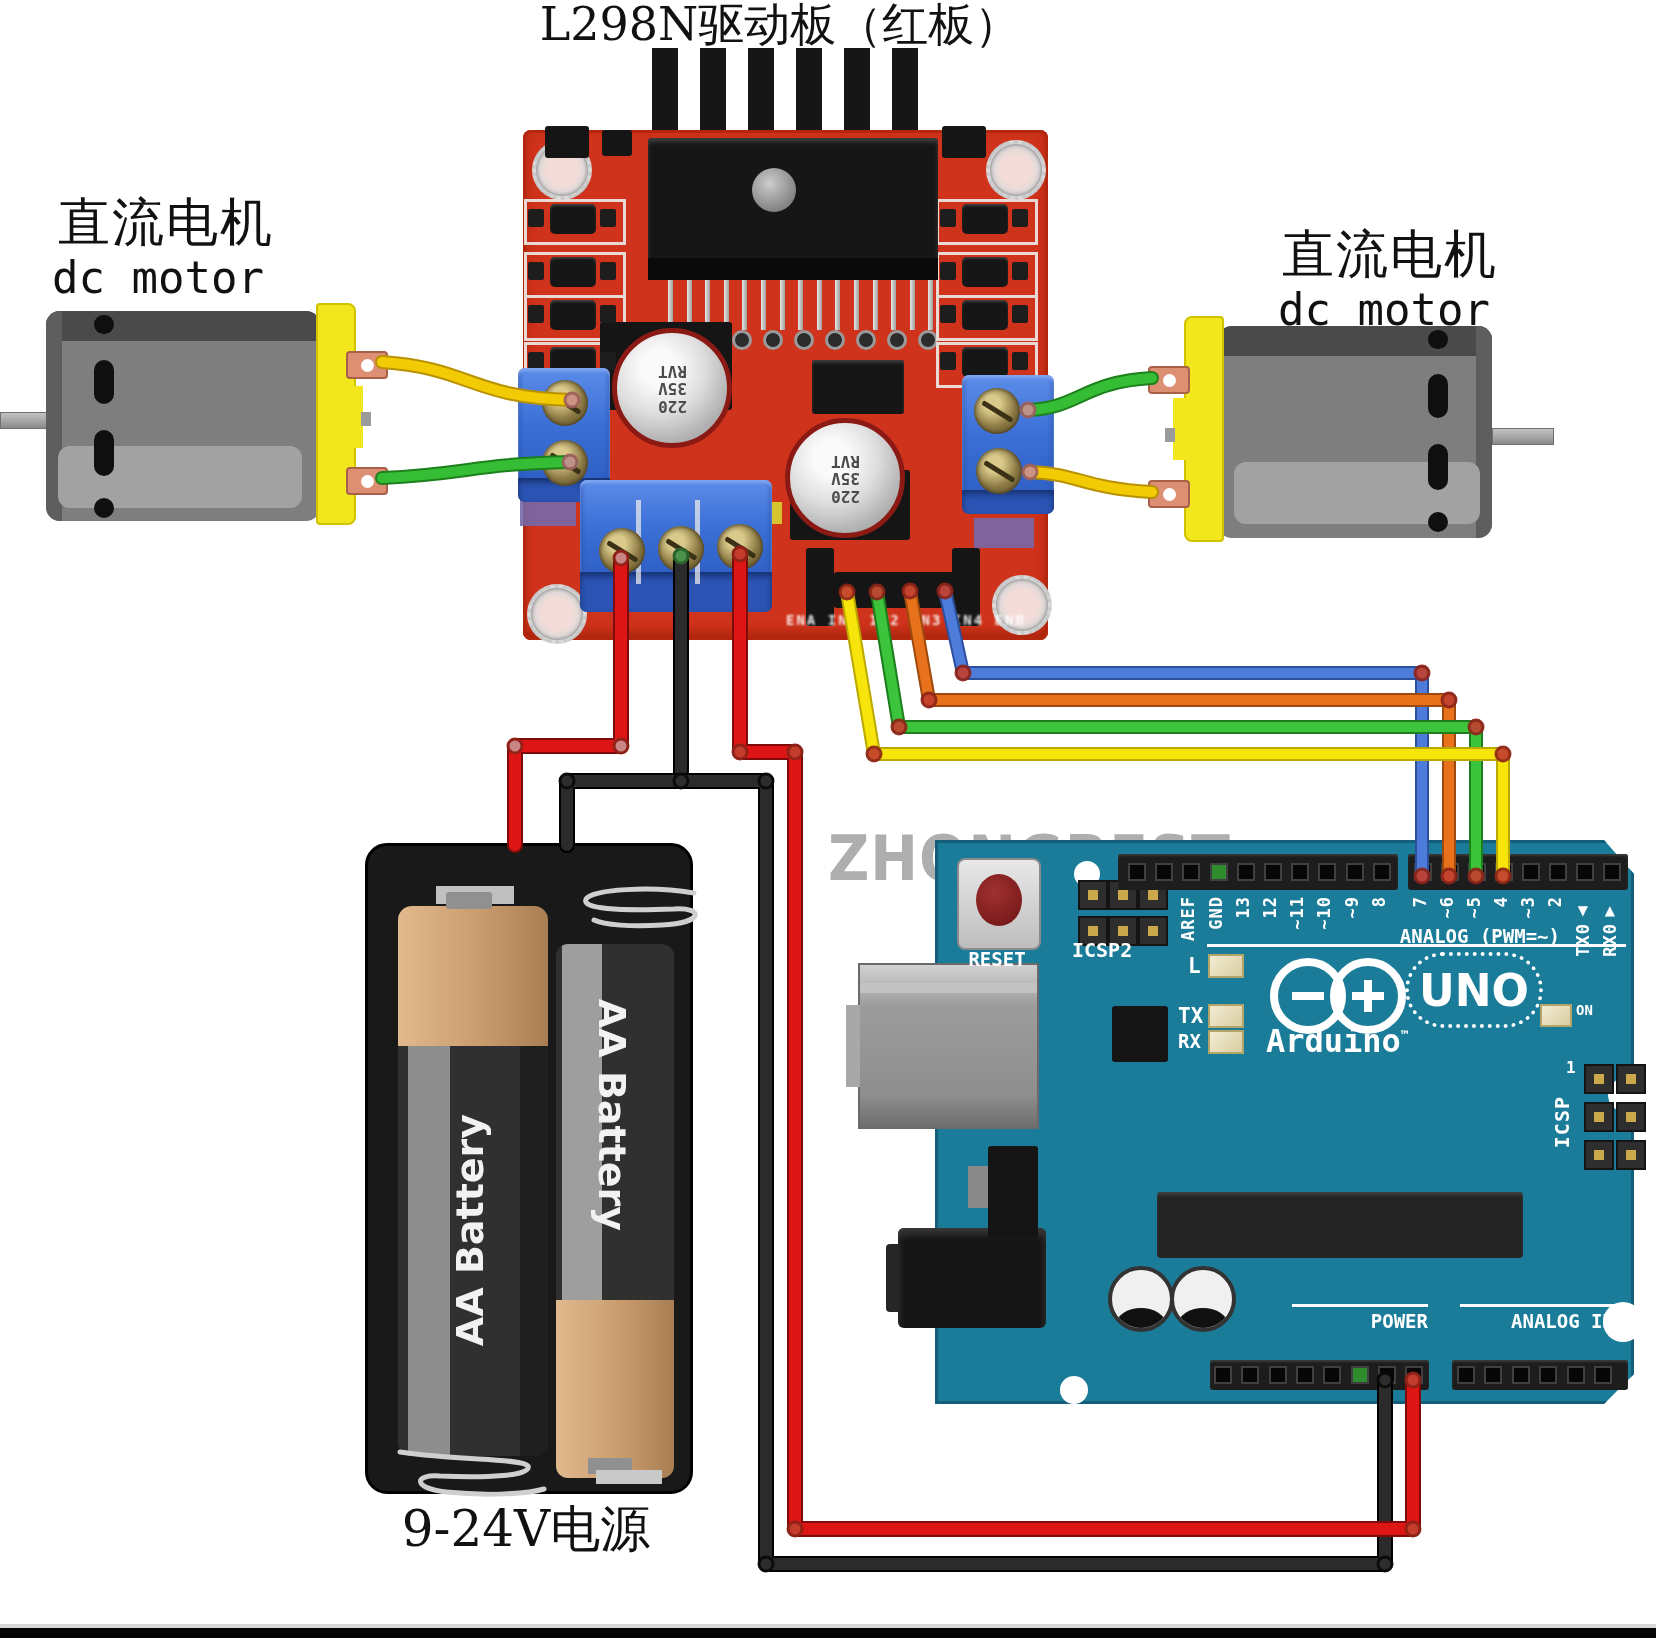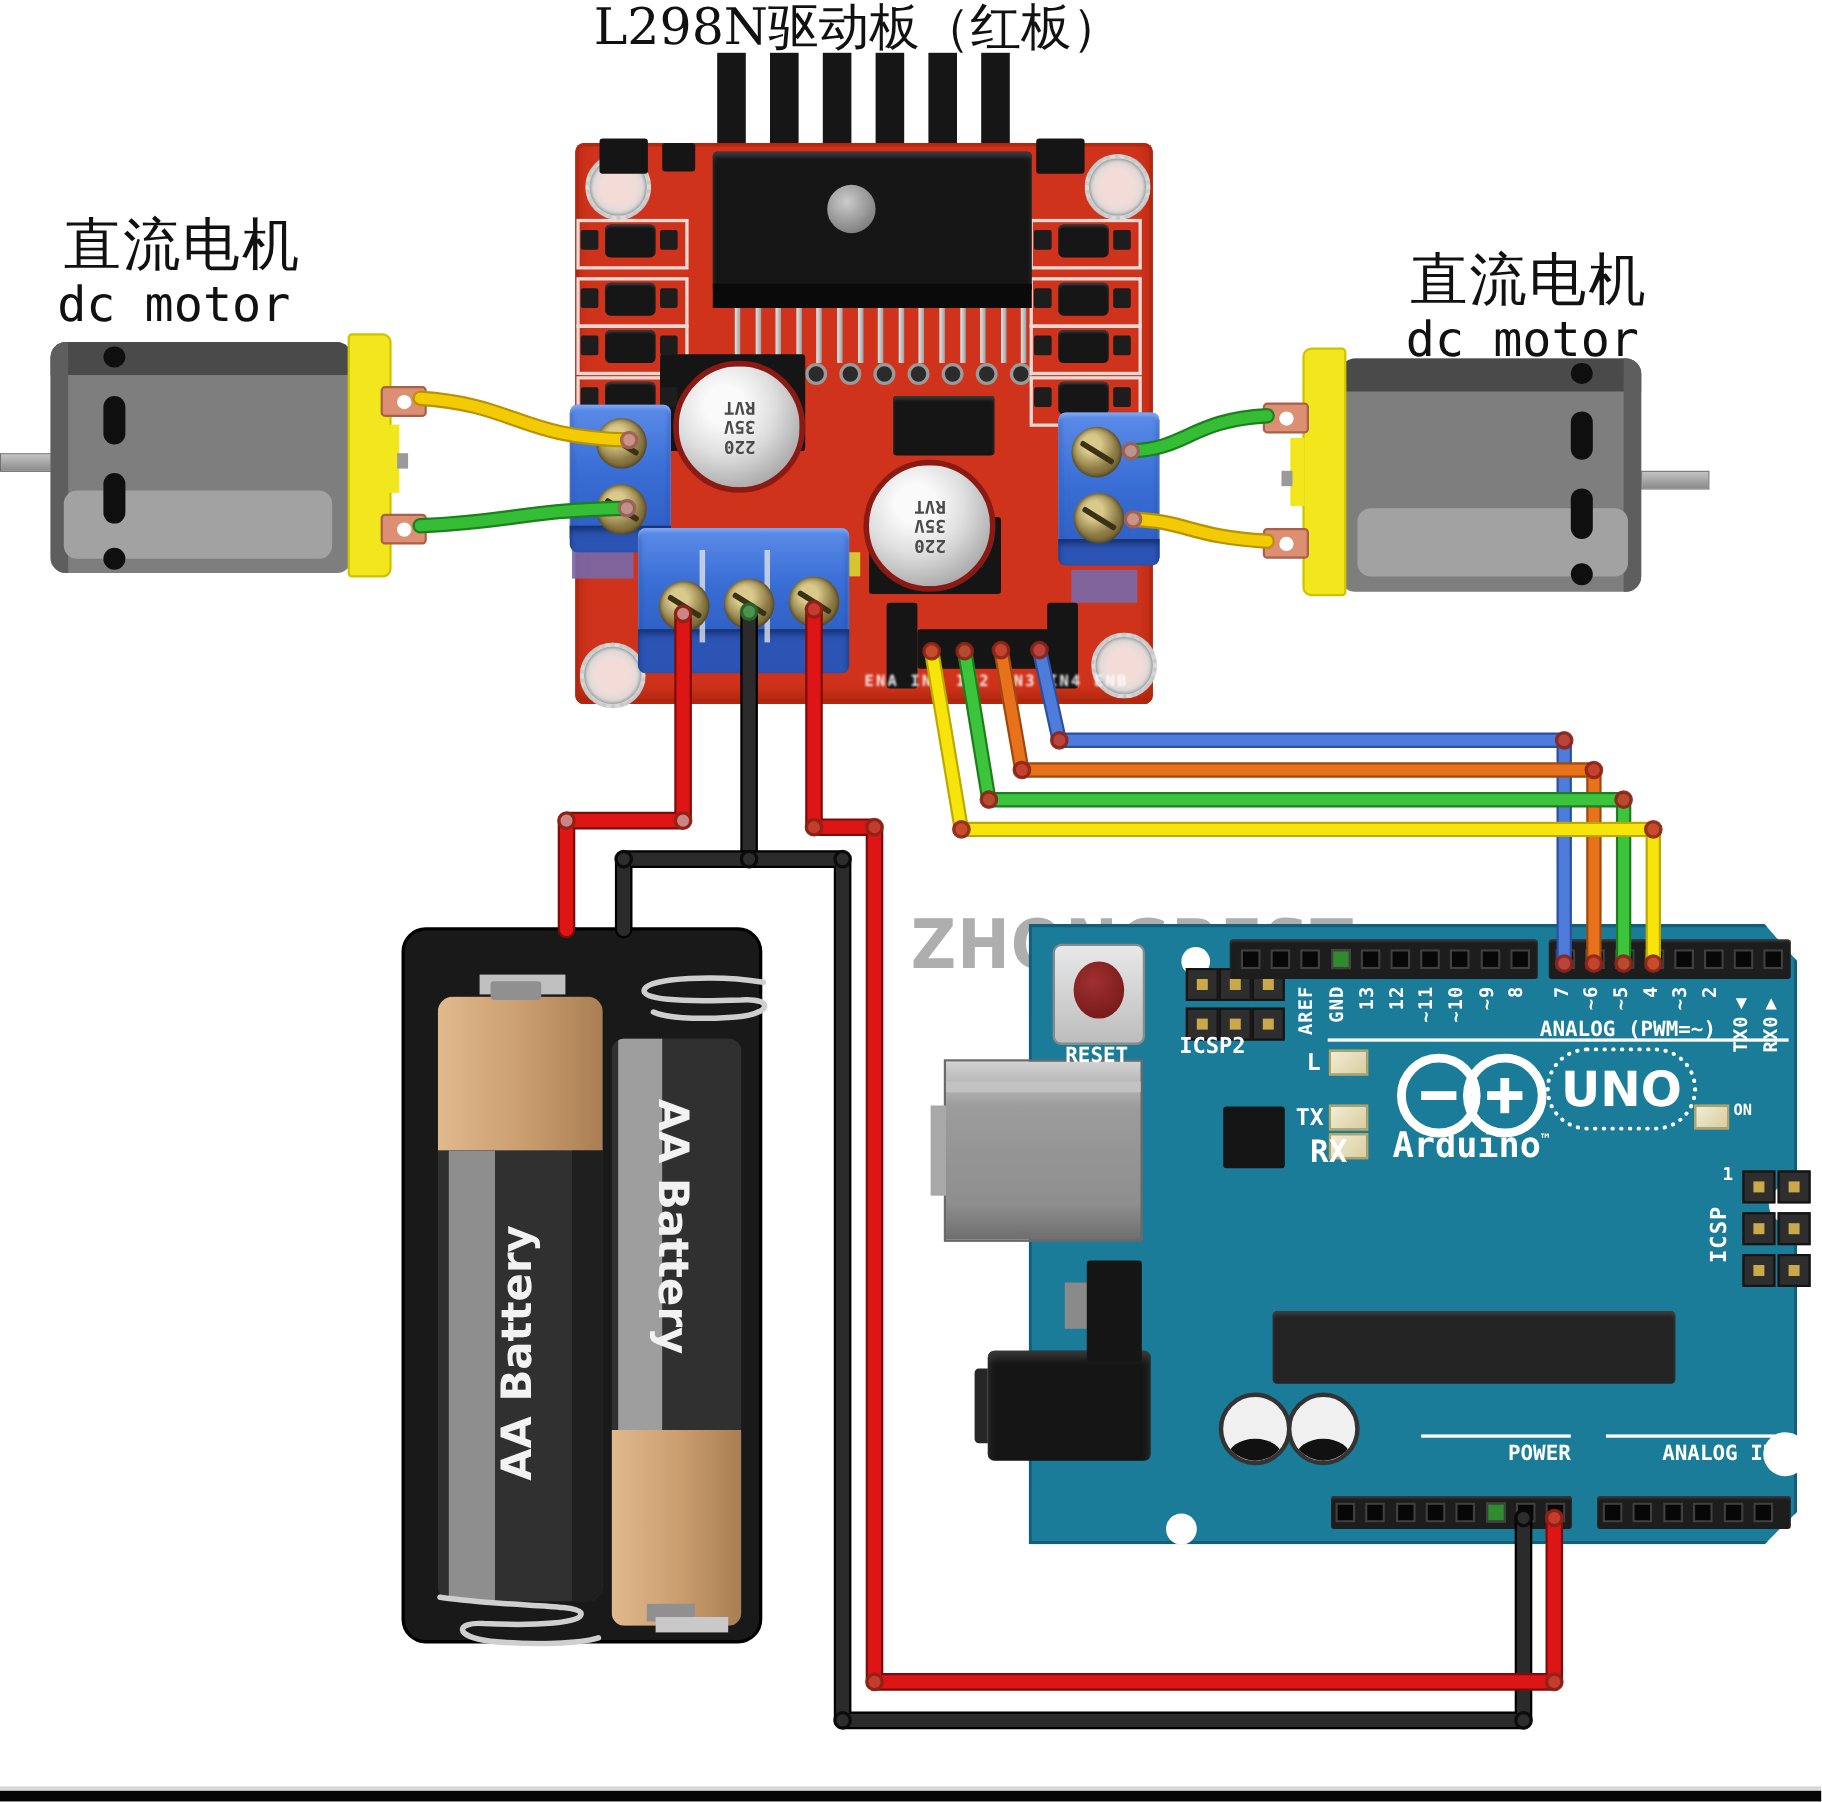--- a/index.html
+++ b/index.html
@@ -370,21 +370,21 @@
       </div>
     <div class="abs wlabel" style="left:1350px;top:925px;width:210px;text-align:right;font-size:19px;">ANALOG (PWM=~)</div>
     <div class="abs" style="left:1207px;top:944px;width:419px;height:3px;background:#fff;z-index:14;"></div>
     <div class="vlabel vlabel-down" style="left:1575px;top:902px;">TX0▲</div>
     <div class="vlabel vlabel-down" style="left:1602px;top:902px;">RX0▼</div>
 
     <div class="abs wlabel" style="left:1188px;top:954px;font-size:21px;">L</div>
     <div class="abs led" style="left:1208px;top:954px;width:32px;height:20px;"></div>
     <div class="abs wlabel" style="left:1178px;top:1004px;font-size:21px;">TX</div>
     <div class="abs led" style="left:1208px;top:1004px;width:32px;height:20px;"></div>
-    <div class="abs wlabel" style="left:1178px;top:1030px;font-size:28px;margin-left:13px;">RX</div>
+    <div class="abs wlabel" style="left:1178px;top:1030px;font-size:19px;">RX</div>
     <div class="abs led" style="left:1208px;top:1030px;width:32px;height:20px;"></div>
     <div class="abs black-bit" style="left:1112px;top:1006px;width:56px;height:56px;z-index:13;"></div>
     <div class="abs" style="left:1270px;top:958px;width:60px;height:60px;border:8px solid #fff;border-radius:50%;z-index:14;">
       <div class="abs" style="left:14px;top:26px;width:32px;height:8px;background:#fff;"></div>
     </div>
     <div class="abs" style="left:1330px;top:958px;width:60px;height:60px;border:8px solid #fff;border-radius:50%;z-index:14;">
       <div class="abs" style="left:14px;top:26px;width:32px;height:8px;background:#fff;"></div>
       <div class="abs" style="left:26px;top:14px;width:8px;height:32px;background:#fff;"></div>
     </div>
     <div class="abs" style="left:1405px;top:952px;width:130px;height:68px;border:4px dotted #fff;border-radius:40px;z-index:14;display:flex;align-items:center;justify-content:center;">
@@ -499,16 +499,17 @@
       <circle cx="874" cy="754" r="7" fill="#c2402f" stroke="#8e2318" stroke-width="3" opacity="0.92"></circle>
       <circle cx="1503" cy="754" r="7" fill="#c2402f" stroke="#8e2318" stroke-width="3" opacity="0.92"></circle>
       <circle cx="1503" cy="876" r="7" fill="#c2402f" stroke="#8e2318" stroke-width="3" opacity="0.92"></circle>
     </svg>
 
   <div class="abs cjk toplabel" style="left:430px;top:-6px;width:700px;text-align:center;font-size:46px;">L298N驱动板（红板）</div>
   <div class="abs cjk toplabel" style="left:58px;top:188px;font-size:52px;letter-spacing:2px;">直流电机</div>
   <div class="abs mono toplabel" style="left:52px;top:252px;font-size:44px;color:#111;">dc motor</div>
   <div class="abs cjk toplabel" style="left:1282px;top:220px;font-size:52px;letter-spacing:2px;">直流电机</div>
   <div class="abs mono toplabel" style="left:1278px;top:284px;font-size:44px;color:#111;">dc motor</div>
+  <div class="abs cjk toplabel" style="left:365px;top:1496px;width:322px;text-align:center;font-size:50px;">9-24V电源</div>
 
   <div class="abs" style="left:0;top:1624px;width:1656px;height:4px;background:#d8d8d8;z-index:70;"></div>
   <div class="abs" style="left:0;top:1628px;width:1656px;height:10px;background:#050505;z-index:70;"></div>
 </div>
 
 </body></html>

